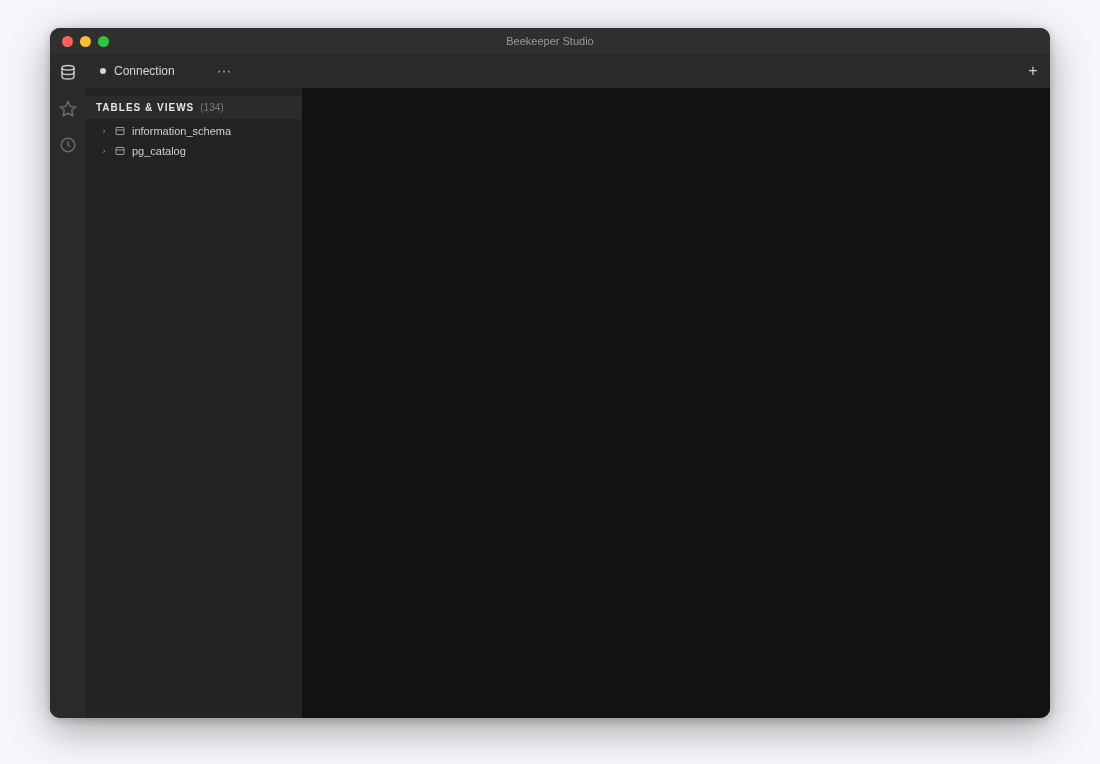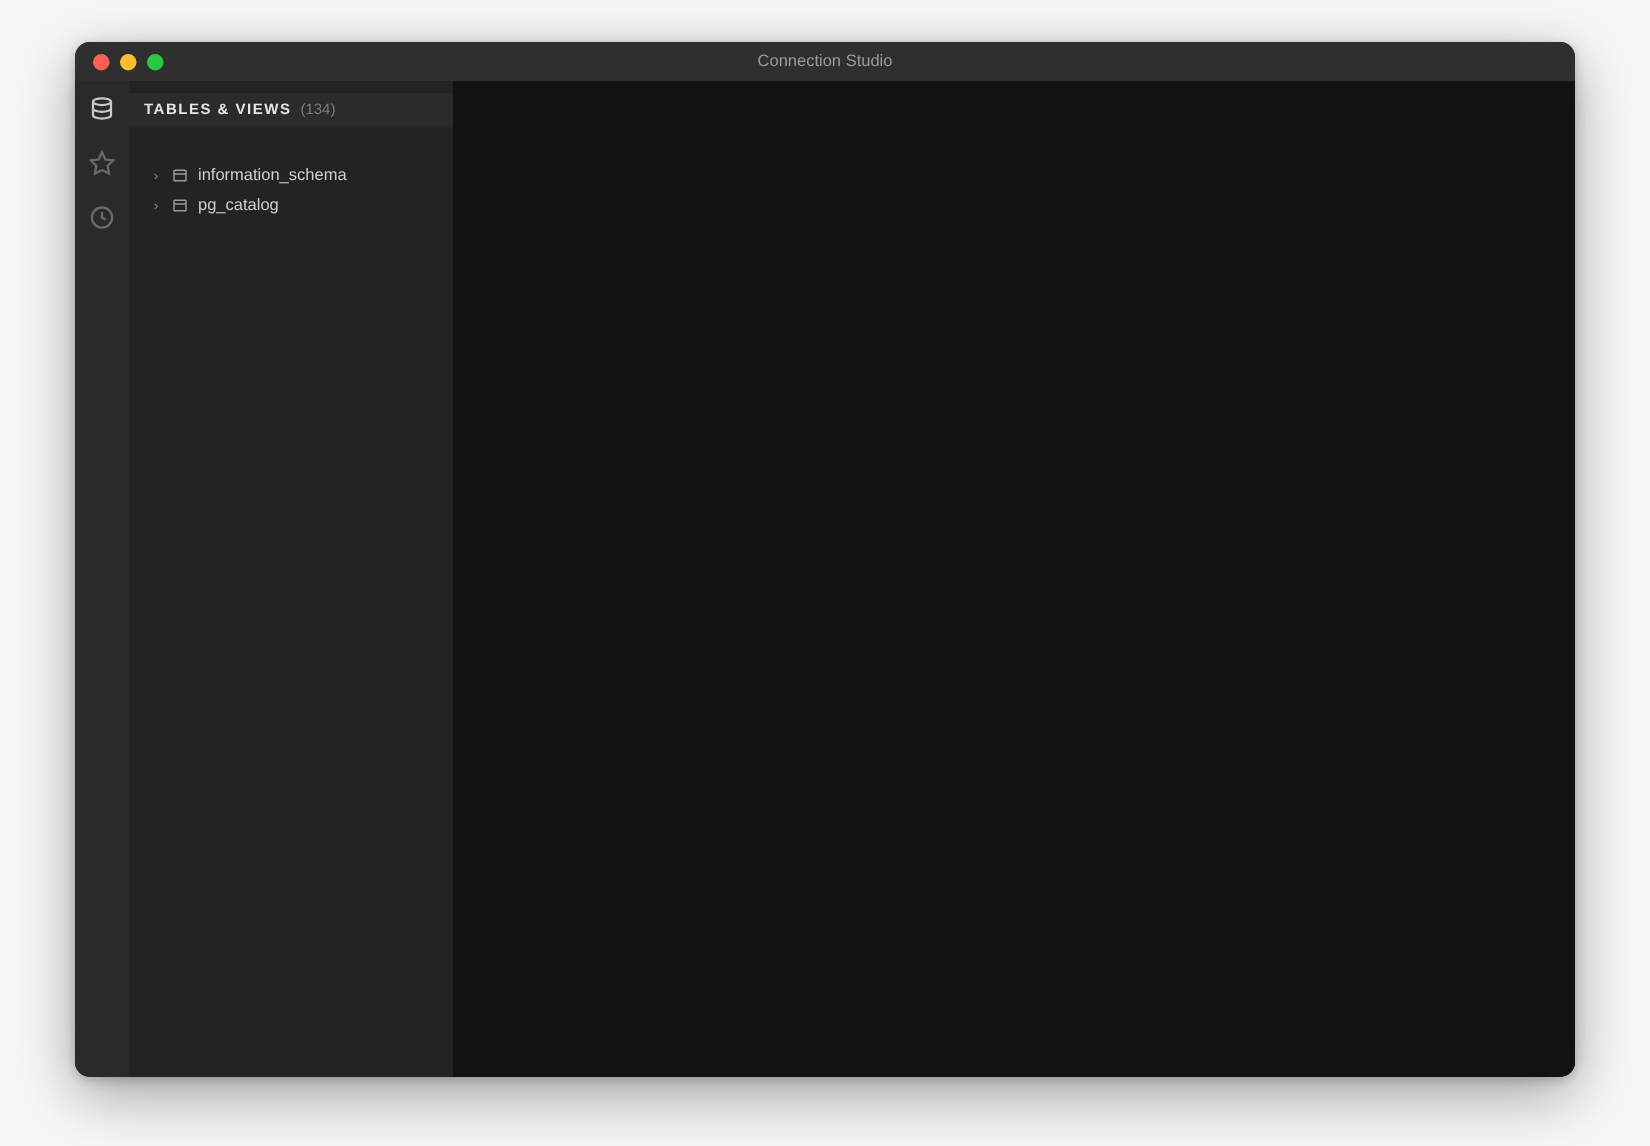--- a/index.html
+++ b/index.html
@@ -161,21 +161,21 @@
     background: transparent;
     border: none;
     border-bottom: 1px solid #3a3a3a;
     color: #d6d6d6;
     font-size: 10px;
     padding: 0 2px;
     outline: none;
   }
   .filter-input::placeholder { color: #5e5e5e; }
   .section-header {
-    margin: 0 0 20px 0;
+    margin: 0 0 0 0;
     padding: 6px 10px;
     background: #2b2b2b;
     display: flex;
     align-items: flex-start;
     gap: 6px;
   }
   .section-header .label {
     font-size: 10px;
     letter-spacing: 1px;
     color: #e5e5e5;
@@ -221,21 +221,21 @@
 <body>
 
 <div class="window">
 
   <div class="titlebar">
     <div class="traffic-lights">
       <div class="tl red"></div>
       <div class="tl yellow"></div>
       <div class="tl green"></div>
     </div>
-    <div class="titlebar-title">Connection Studio</div>
+    <div class="titlebar-title">Beekeeper Studio</div>
   </div>
 
   <div class="body">
 
     <div class="rail">
       <div class="rail-icon">
         <svg viewBox="0 0 24 24" fill="none" stroke="currentColor" stroke-width="2">
           <ellipse cx="12" cy="5" rx="8" ry="3"></ellipse>
           <path d="M4 5v6c0 1.66 3.58 3 8 3s8-1.34 8-3V5"></path>
           <path d="M4 11v6c0 1.66 3.58 3 8 3s8-1.34 8-3v-6"></path>
@@ -249,20 +249,29 @@
       <div class="rail-icon dim">
         <svg viewBox="0 0 24 24" fill="none" stroke="currentColor" stroke-width="2">
           <circle cx="12" cy="12" r="9"></circle>
           <path d="M12 7v5l3 2"></path>
         </svg>
       </div>
     </div>
 
     <div class="right">
 
+      <div class="tabs">
+        <div class="tab">
+          <span class="dirty-dot"></span>
+          <span class="tab-label">Connection</span>
+          <span class="tab-menu">⋯</span>
+        </div>
+        <div class="tabs-spacer"></div>
+        <div class="tabs-add" title="New Tab">+</div>
+      </div>
 
       <div class="lower">
 
         <div class="sidebar">
 
 
 
           <div class="section-header">
             <span class="label">TABLES &amp; VIEWS</span>
             <span class="count">(134)</span>

